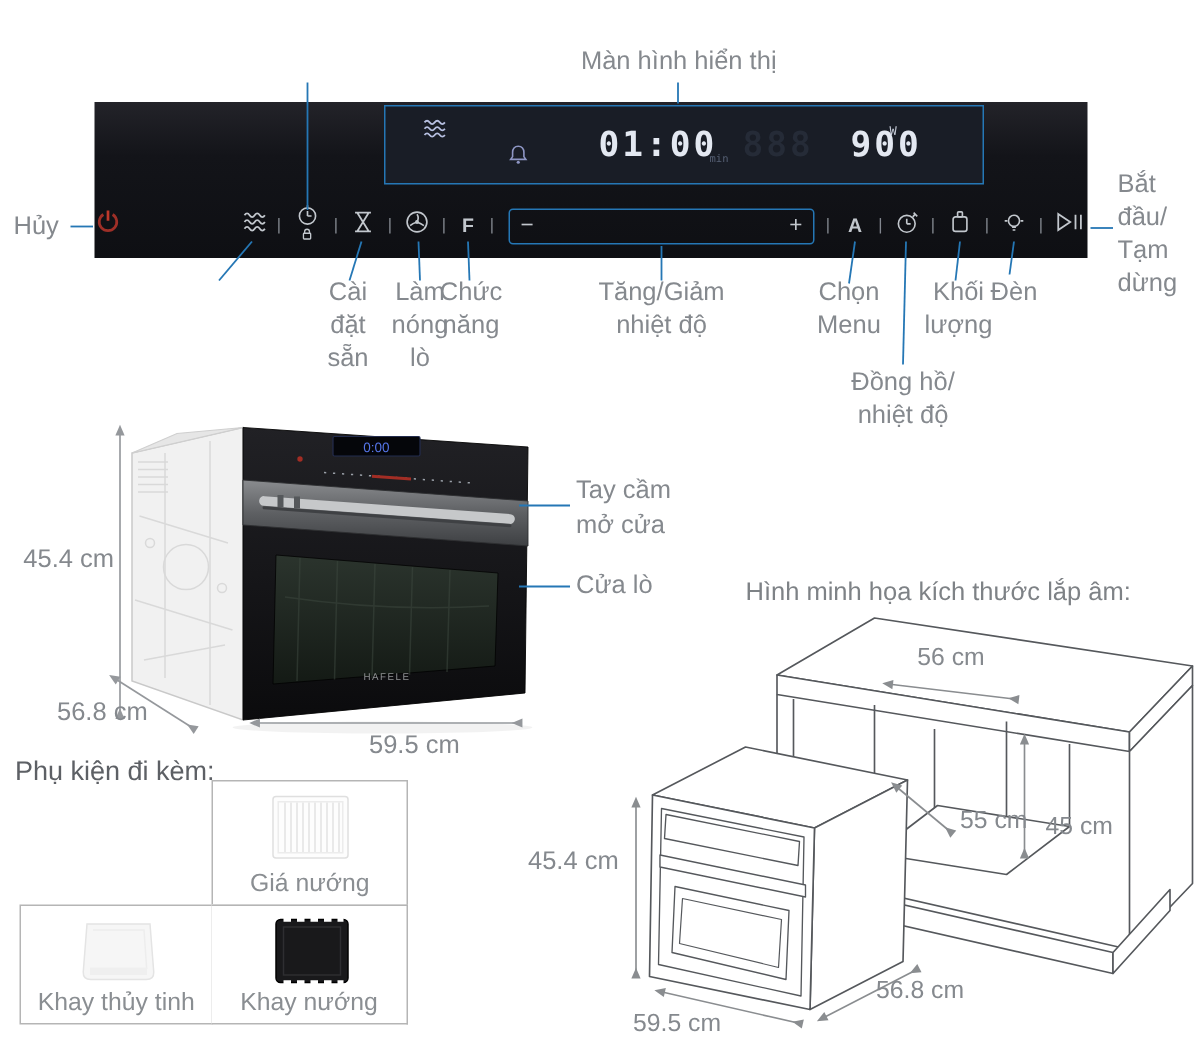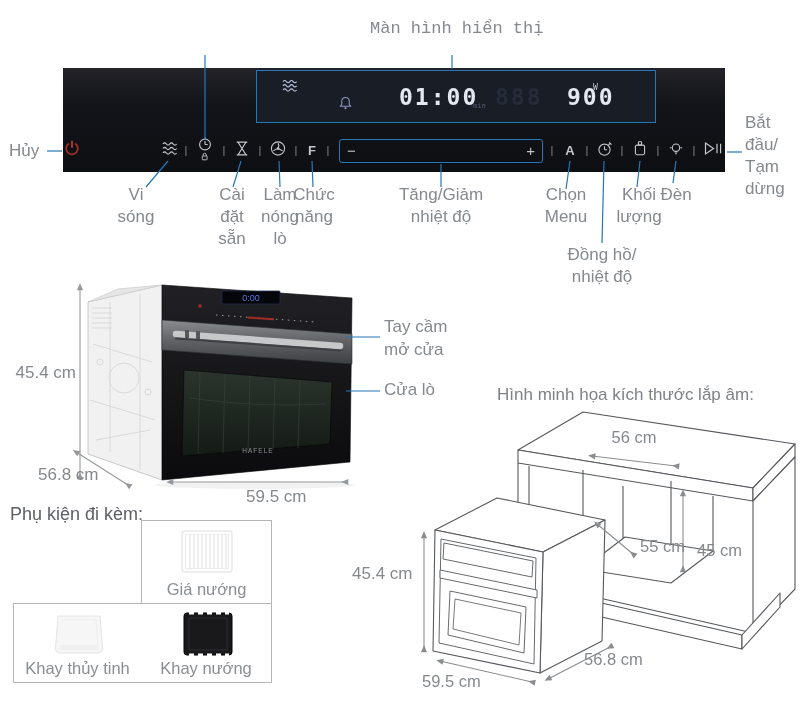--- a/index.html
+++ b/index.html
@@ -161,31 +161,27 @@
       <line x1="312" y1="161" x2="313" y2="187"></line>
       <line x1="441" y1="164" x2="441" y2="187"></line>
       <line x1="570" y1="161" x2="566" y2="189"></line>
       <line x1="604" y1="161" x2="602" y2="243"></line>
       <line x1="640" y1="161" x2="637" y2="187"></line>
       <line x1="676" y1="161" x2="673" y2="183"></line>
       <line x1="727" y1="152" x2="742" y2="152"></line>
     </g>
   </svg>
 
-  <div class="lbl c" style="left:370px;top:18px;width:165px;font-family:Liberation Mono, monospace;">Màn hình hiển thị</div>
+  <div class="lbl c" style="left:370px;top:30px;width:165px;">Màn hình hiển thị</div>
   <div class="lbl" style="left:9px;top:140px;">Hủy</div>
   <div class="lbl" style="left:745px;top:112px;">
     <div>Bắt</div>
       <div>đầu/</div>
     <div>Tạm</div>
       <div>dừng</div>
-  </div>
-  <div class="lbl c" style="left:106px;top:184px;width:60px;">
-    <div>Vi</div>
-      <div>sóng</div>
   </div>
   <div class="lbl c" style="left:207px;top:184px;width:50px;">
     <div>Cài</div>
       <div>đặt</div>
       <div>sẵn</div>
   </div>
   <div class="lbl c" style="left:255px;top:184px;width:50px;">
     <div>Làm</div>
       <div>nóng</div>
       <div>lò</div>

